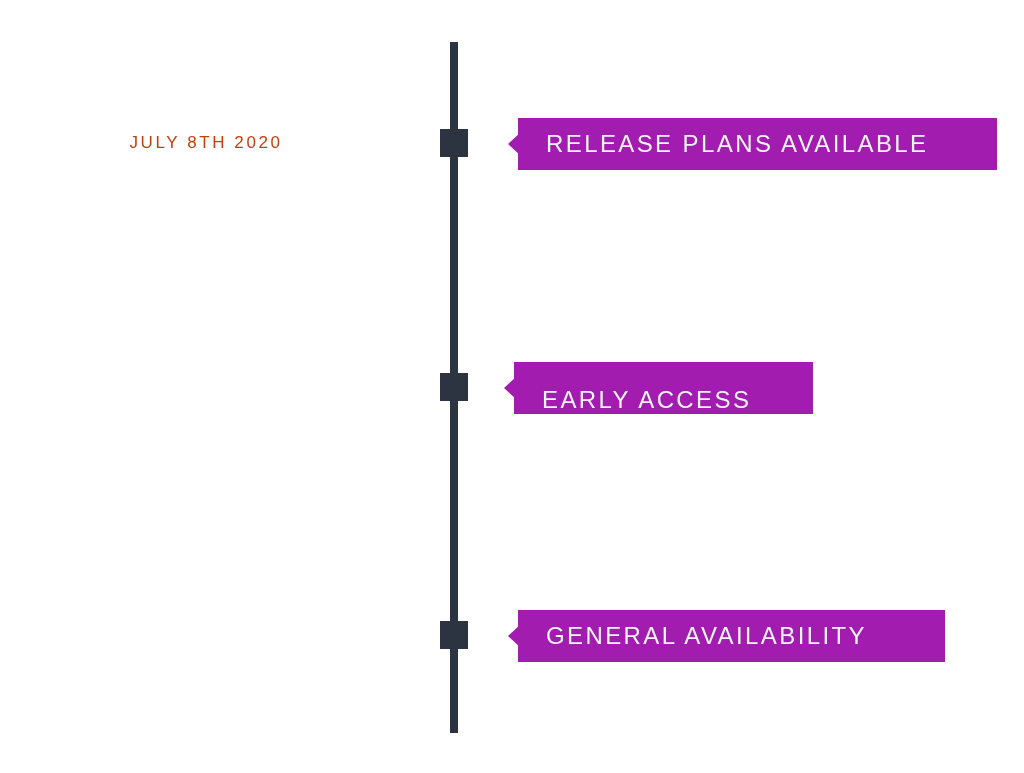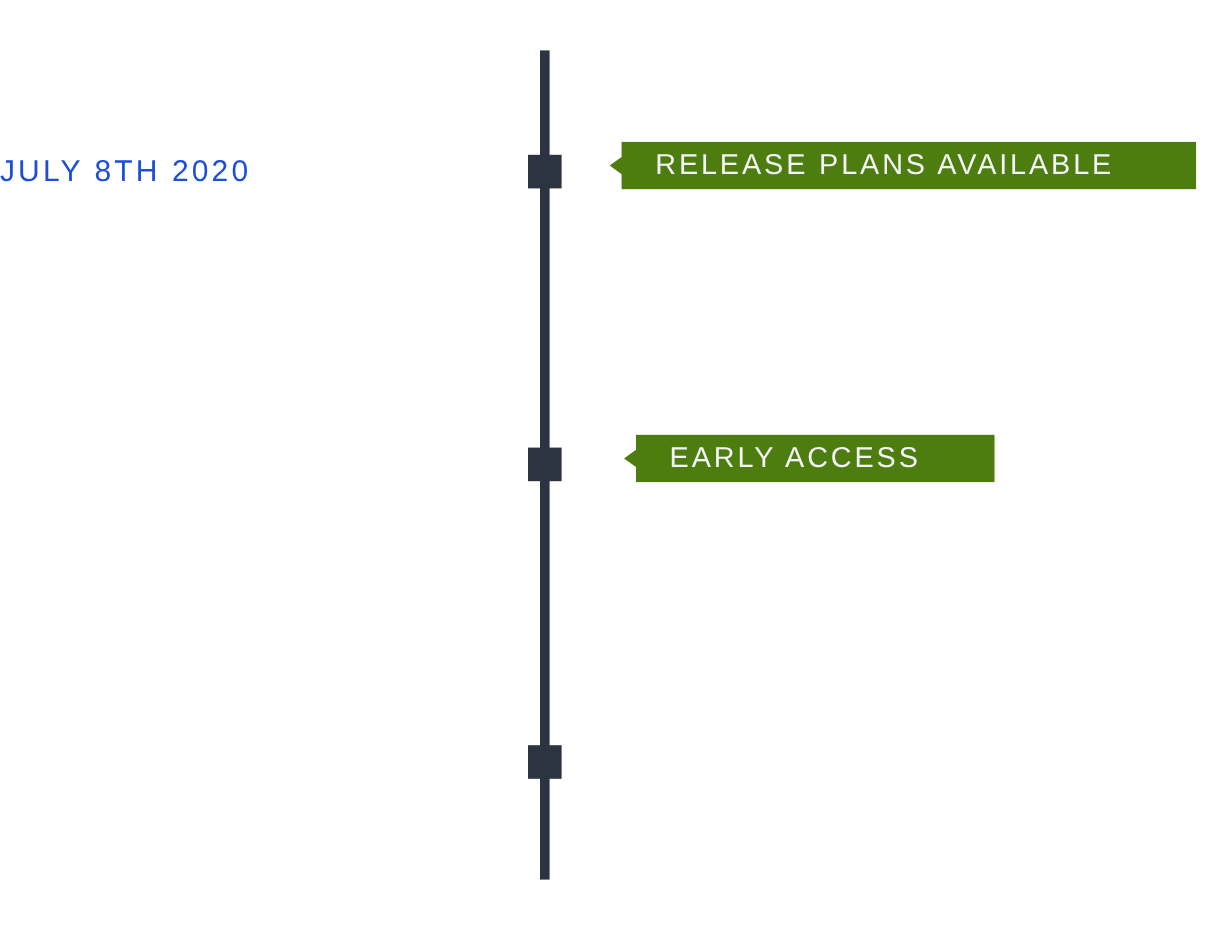--- a/index.html
+++ b/index.html
@@ -40,44 +40,44 @@
   }
 
   
   .entry-date {
     position: absolute;
     left: 0;
     top: 0;
     width: 412px;
     height: 50px;
     line-height: 50px;
-    text-align: left;
-    font-size: 25px;
+    text-align: center;
+    font-size: 17px;
     font-weight: 300;
     letter-spacing: 2.6px;
-    color: #1d4ed8;
+    color: #c2410c;
     white-space: nowrap;
   }
 
   
   .entry-node {
     position: absolute;
     left: 440px;
     top: 11px;
     width: 28px;
     height: 28px;
     background: #2b3440;
   }
 
   
   .entry-badge {
     position: absolute;
     top: 0;
-    height: 40px;
-    background: #4d7c0f;
+    height: 52px;
+    background: #a21caf;
     display: flex;
     align-items: center;
     box-sizing: border-box;
     padding-left: 38px;
     padding-right: 26px;
     
     clip-path: polygon(
       0% 50%,
       10px 32%,
       10px 0%,
@@ -106,22 +106,25 @@
   <div class="entry" style="top:118px;">
     <div class="entry-date">JULY 8TH 2020</div>
     <div class="entry-node"></div>
     <div class="entry-badge" style="left:508px; width:489px;">
       <span class="entry-badge-label">RELEASE PLANS AVAILABLE</span>
     </div>
   </div>
 
   <div class="entry" style="top:362px;">
     <div class="entry-node"></div>
-    <div class="entry-badge" style="left:520px; width:309px;">
+    <div class="entry-badge" style="left:504px; width:309px;align-items:flex-end;">
       <span class="entry-badge-label">EARLY ACCESS</span>
     </div>
   </div>
 
   <div class="entry" style="top:610px;">
     <div class="entry-node"></div>
+    <div class="entry-badge" style="left:508px; width:437px;">
+      <span class="entry-badge-label">GENERAL AVAILABILITY</span>
+    </div>
   </div>
 
 </div>
 
 </body></html>

